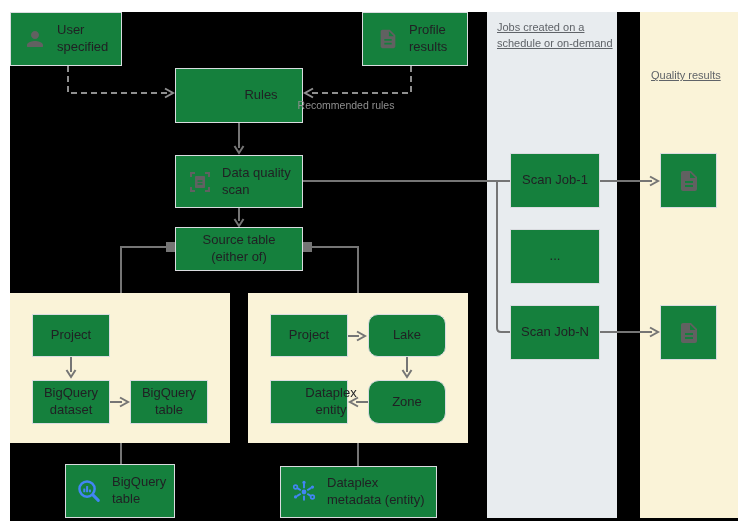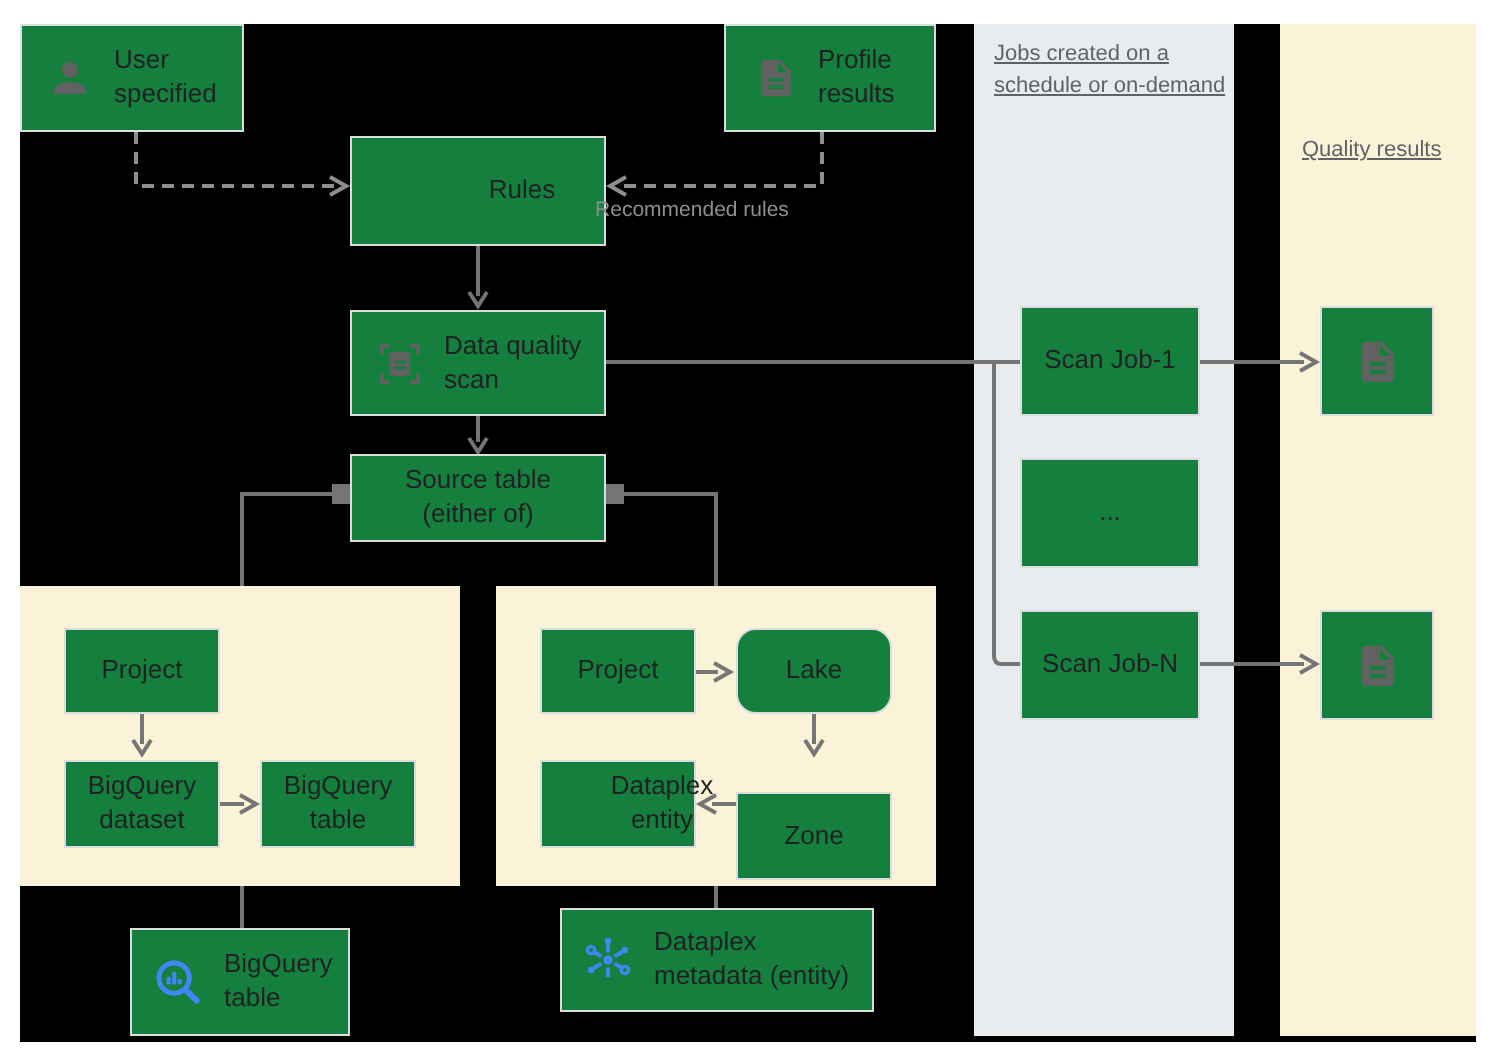--- a/index.html
+++ b/index.html
@@ -135,21 +135,21 @@
 
   <div class="node" style="left:270px;top:314px;width:78px;height:43px;">
     <span class="nl">Project</span>
   </div>
   <div class="node" style="left:368px;top:314px;width:78px;height:43px;border-radius:10px;">
     <span class="nl">Lake</span>
   </div>
   <div class="node" style="left:270px;top:380px;width:78px;height:44px;">
     <span class="nl" style="width:66px;margin-left:44px;">Dataplex entity</span>
   </div>
-  <div class="node" style="left:368px;top:396px;width:78px;height:44px;">
+  <div class="node" style="left:368px;top:380px;width:78px;height:44px;border-radius:11px;">
     <span class="nl">Zone</span>
   </div>
 
   <div class="node" style="left:510px;top:153px;width:90px;height:55px;">
     <span class="nl">Scan Job-1</span>
   </div>
   <div class="node" style="left:510px;top:229px;width:90px;height:55px;">
     <span class="nl">...</span>
   </div>
   <div class="node" style="left:510px;top:305px;width:90px;height:55px;">
@@ -177,21 +177,21 @@
         <circle cx="10.2" cy="10.2" r="7" fill="none" stroke="#4285f4" stroke-width="2.3"></circle>
         <path d="M15.6 15.6 L20.6 20.6" stroke="#4285f4" stroke-width="2.8" stroke-linecap="round"></path>
         <rect x="6.7" y="9.6" width="1.9" height="3.6" rx="0.5" fill="#4285f4"></rect>
         <rect x="9.3" y="7.4" width="1.9" height="5.8" rx="0.5" fill="#4285f4"></rect>
         <rect x="11.9" y="10.6" width="1.9" height="2.6" rx="0.5" fill="#4285f4"></rect>
       </svg>
     </span>
     <span class="nl" style="width:64px;">BigQuery table</span>
   </div>
 
-  <div class="node icon-node" style="left:280px;top:454px;width:157px;height:52px;padding-left:10px;">
+  <div class="node icon-node" style="left:280px;top:466px;width:157px;height:52px;padding-left:10px;">
     <span class="icon">
       <svg width="26" height="26" viewBox="0 0 24 24">
         <g stroke="#4285f4" stroke-width="1.8" fill="none">
           <path d="M12 4.2 L12 8.6"></path>
             <path d="M12 15.4 L12 19.8"></path>
           <path d="M5.4 8.2 L9 10.4"></path>
             <path d="M15 13.6 L18.6 15.8"></path>
           <path d="M18.6 8.2 L15 10.4"></path>
             <path d="M9 13.6 L5.4 15.8"></path>
         </g>

